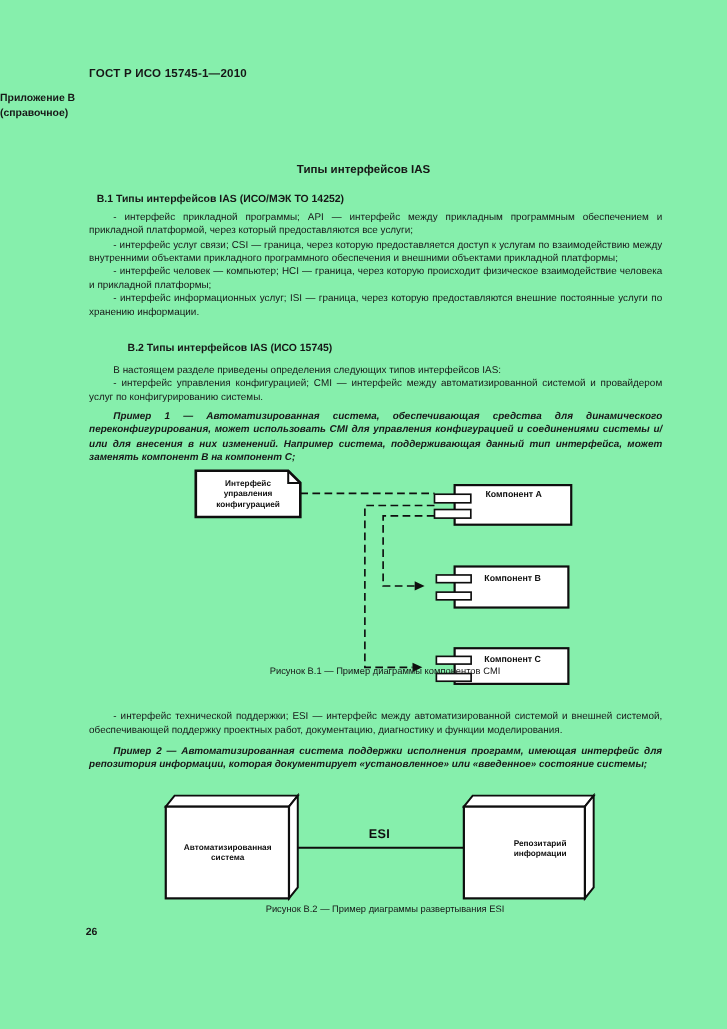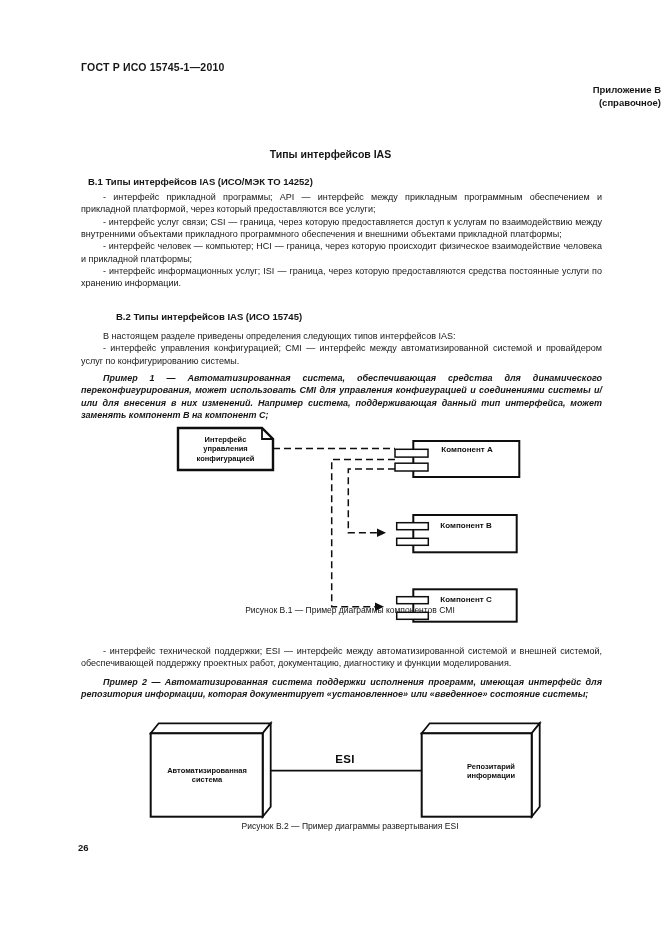--- a/index.html
+++ b/index.html
@@ -1,26 +1,26 @@
 <!DOCTYPE html>
 <html><head>
 <meta charset="utf-8">
 <style>
   html,body{margin:0;padding:0;background:#e8e8e8;}
   .page{
     position:relative;
     width:661px;height:935px;
-    background:#ffffff;
+    background:#86efac;
     font-family:"Liberation Sans",sans-serif;
     color:#161616;
     overflow:hidden;
   }
   .abs{position:absolute;}
   .doc-header{left:81px;top:61px;font-size:10.5px;font-weight:bold;letter-spacing:.2px;}
-  .appendix{left:0;top:84px;width:661px;text-align:right;font-size:9.5px;font-weight:bold;line-height:12.5px;}
+  .appendix{left:0;top:84px;width:661px;text-align:left;font-size:9.5px;font-weight:bold;line-height:12.5px;}
   .main-title{left:0;top:148px;width:661px;text-align:center;font-size:10.5px;font-weight:bold;margin:0;}
   .sec-heading{left:88px;width:513px;font-size:9.5px;font-weight:bold;margin:0;}
   .h-b1{top:176px;}
   .h-b2{top:311px;padding-left:28px;}
   .text-block{left:81px;width:521px;font-size:9px;line-height:12.33px;text-align:justify;}
   .text-block p{margin:0;text-indent:22px;}
   .tb-b1{top:191px;}
   .tb-b2{top:330px;}
   .tb-esi{top:645px;}
   .example{left:81px;width:521px;font-size:9px;line-height:12.33px;text-align:justify;font-weight:bold;font-style:italic;}
@@ -61,21 +61,21 @@
   </div>
 
   <div class="abs main-title">Типы интерфейсов IAS</div>
 
   <div class="abs sec-heading h-b1">В.1  Типы интерфейсов IAS (ИСО/МЭК ТО 14252)</div>
 
   <div class="abs text-block tb-b1">
     <p>- интерфейс прикладной программы; API — интерфейс между прикладным программным обеспечением и прикладной платформой, через который предоставляются все услуги;</p>
     <p>- интерфейс услуг связи; CSI — граница, через которую предоставляется доступ к услугам по взаимодействию между внутренними объектами прикладного программного обеспечения и внешними объектами прикладной платформы;</p>
     <p>- интерфейс человек — компьютер; HCI — граница, через которую происходит физическое взаимодействие человека и прикладной платформы;</p>
-    <p>- интерфейс информационных услуг; ISI — граница, через которую предоставляются средства постоянные услуги по хранению информации.</p>
+    <p>- интерфейс информационных услуг; ISI — граница, через которую предоставляются внешние постоянные услуги по хранению информации.</p>
   </div>
 
   <div class="abs sec-heading h-b2">В.2  Типы интерфейсов IAS (ИСО 15745)</div>
 
   <div class="abs text-block tb-b2">
     <p>В настоящем разделе приведены определения следующих типов интерфейсов IAS:</p>
     <p>- интерфейс управления конфигурацией; CMI — интерфейс между автоматизированной системой и провайдером услуг по конфигурированию системы.</p>
   </div>
 
   <div class="abs example ex1">

